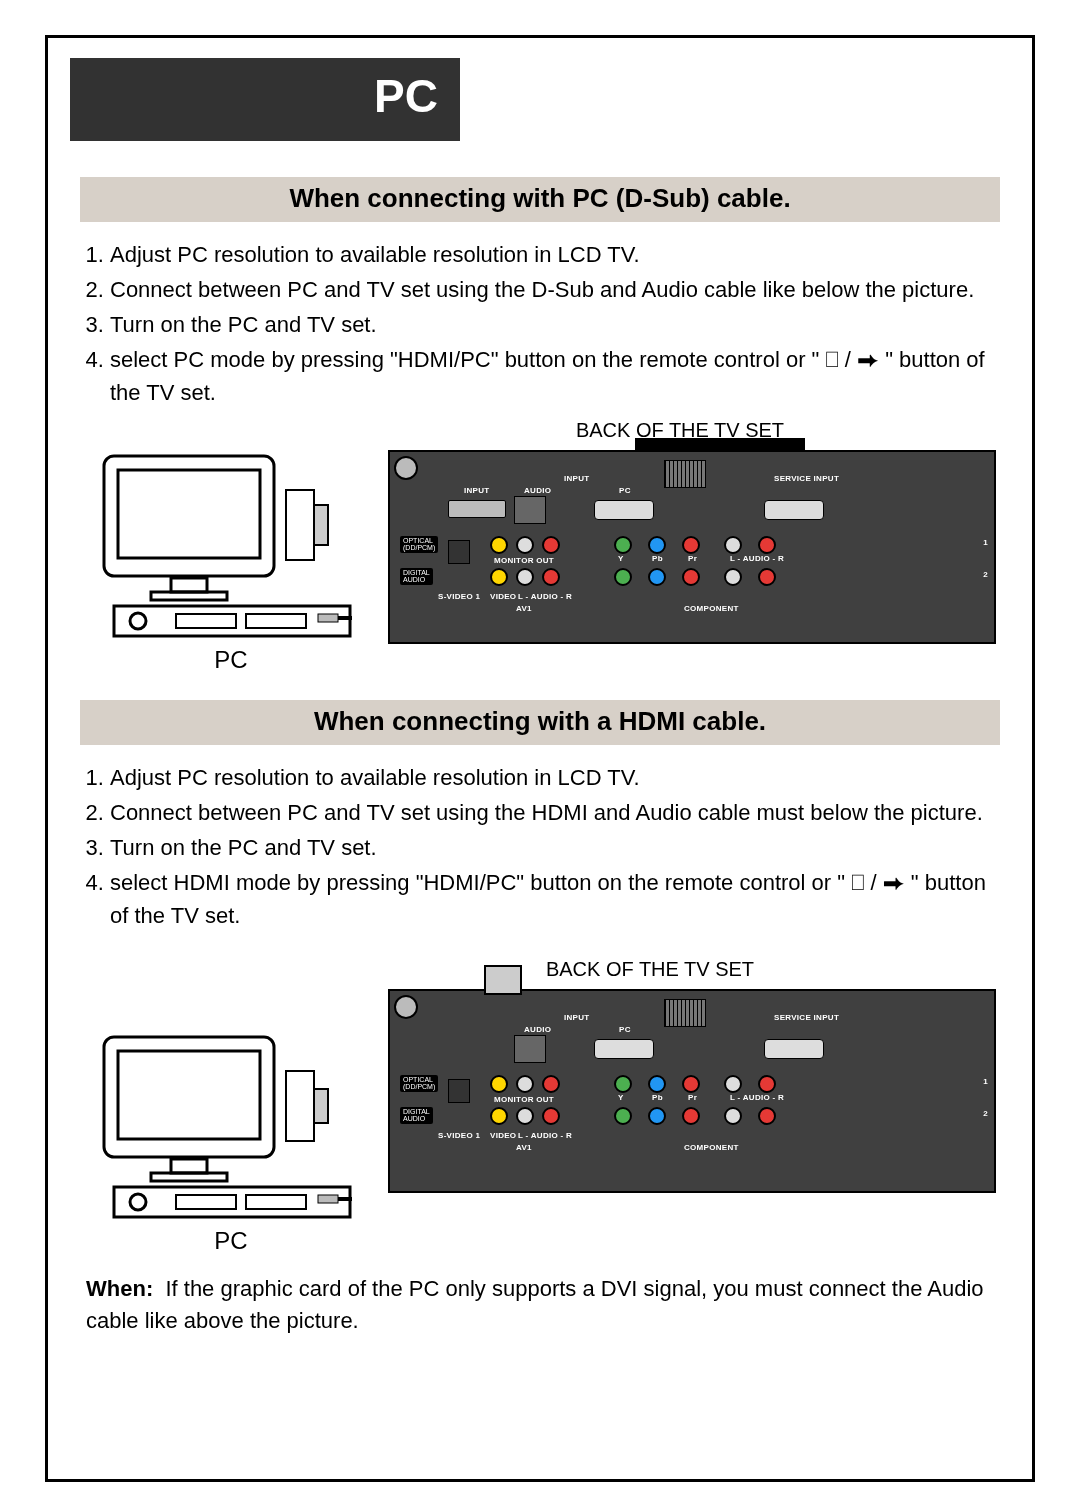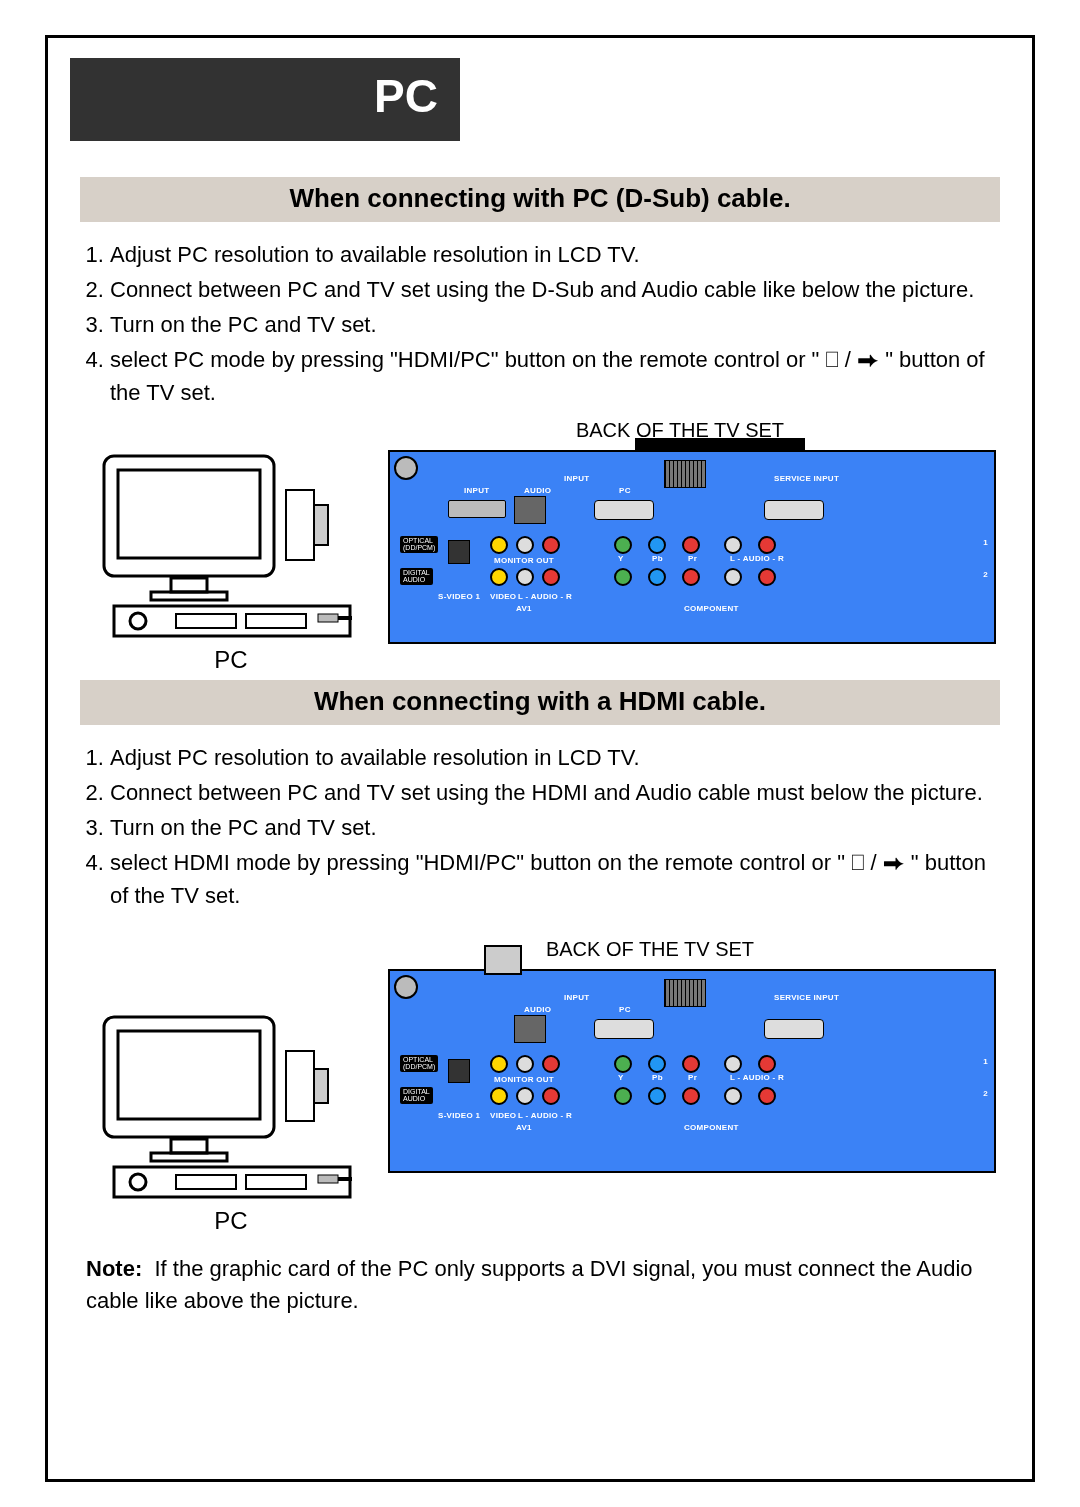--- a/index.html
+++ b/index.html
@@ -78,21 +78,21 @@
     align-items:center;
   }
   .pc-label {
     text-align:center;
     font-size:24px;
     margin-top:6px;
   }
   .tv-panel {
     flex: 1;
     border: 2px solid #000;
-    background: #3b82f6;
+    background: #404040;
     position: relative;
     height: 190px;
   }
 
   
   .panel-inner {
     position:absolute; inset:4px;
   }
   .tiny-label {
     position:absolute; color:#fff; font-size:8px; letter-spacing:.3px; font-weight:bold; white-space:nowrap;
@@ -246,21 +246,21 @@
 
             <span class="tiny-label" style="left:44px;top:136px">S-VIDEO 1</span>
             <span class="tiny-label" style="left:96px;top:136px">VIDEO</span>
             <span class="tiny-label" style="left:124px;top:136px">L - AUDIO - R</span>
             <span class="tiny-label" style="left:122px;top:148px">AV1</span>
             <span class="tiny-label" style="left:290px;top:148px">COMPONENT</span>
           </div>
         </div>
       </div>
 
-      <div class="section-heading" style="">When connecting with a HDMI cable.</div>
+      <div class="section-heading" style="margin-top:20px">When connecting with a HDMI cable.</div>
       <ol class="steps">
         <li>Adjust PC resolution to available resolution in LCD TV.</li>
         <li>Connect between PC and TV set using the HDMI and Audio cable must below the picture.</li>
         <li>Turn on the PC and TV set.</li>
         <li>
           <span>select HDMI mode by pressing "HDMI/PC" button on the remote control or "  ⎕ / ⮕  " button of the TV set.</span>
         </li>
       </ol>
       <div class="back-label" style="margin-left:220px;margin-top:18px">BACK OF THE TV SET</div>
 
@@ -339,19 +339,19 @@
             <span class="tiny-label" style="left:44px;top:136px">S-VIDEO 1</span>
             <span class="tiny-label" style="left:96px;top:136px">VIDEO</span>
             <span class="tiny-label" style="left:124px;top:136px">L - AUDIO - R</span>
             <span class="tiny-label" style="left:122px;top:148px">AV1</span>
             <span class="tiny-label" style="left:290px;top:148px">COMPONENT</span>
           </div>
         </div>
       </div>
 
       <div class="note">
-        <b>Note:</b>
+        <b>When:</b>
         &nbsp;<span>If the graphic card of the PC only supports a DVI signal, you must connect the Audio cable like above the picture.</span>
       </div>
 
     </div>
   </div>
 </div>
 
 </body></html>

